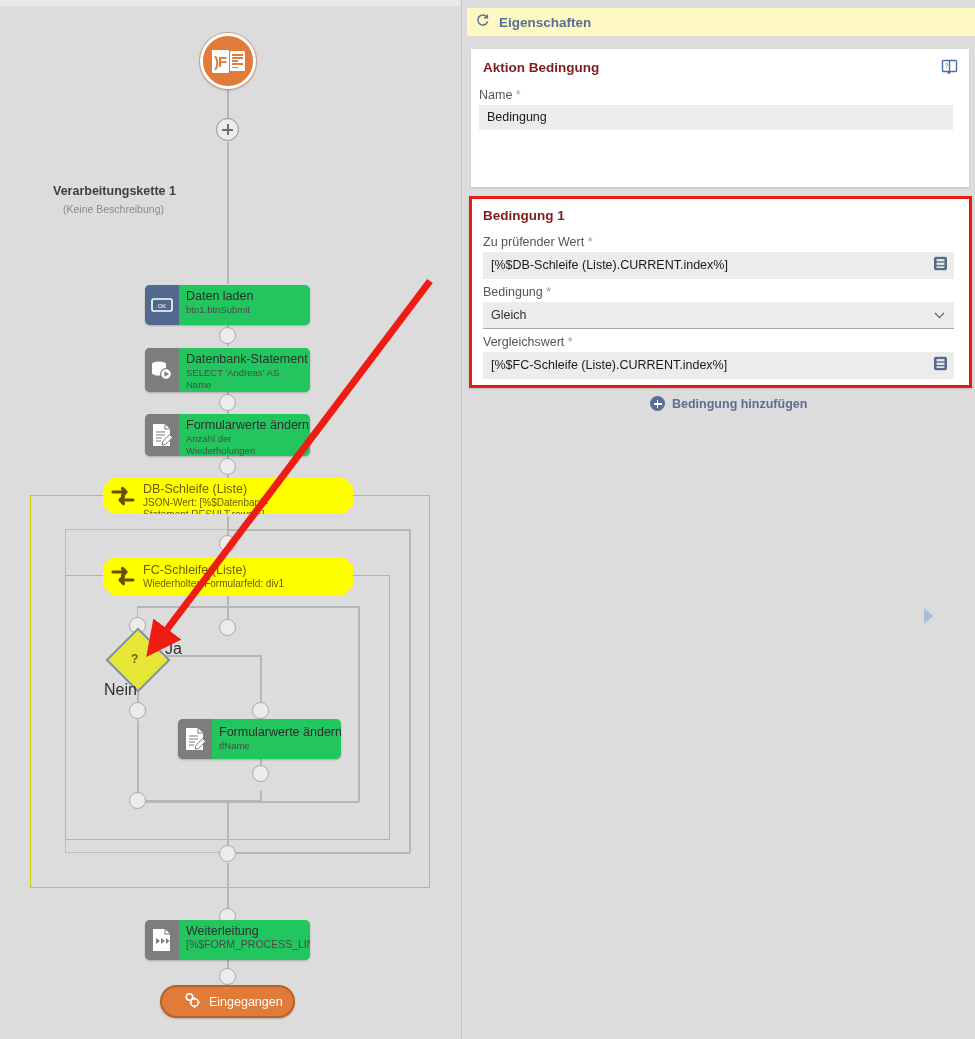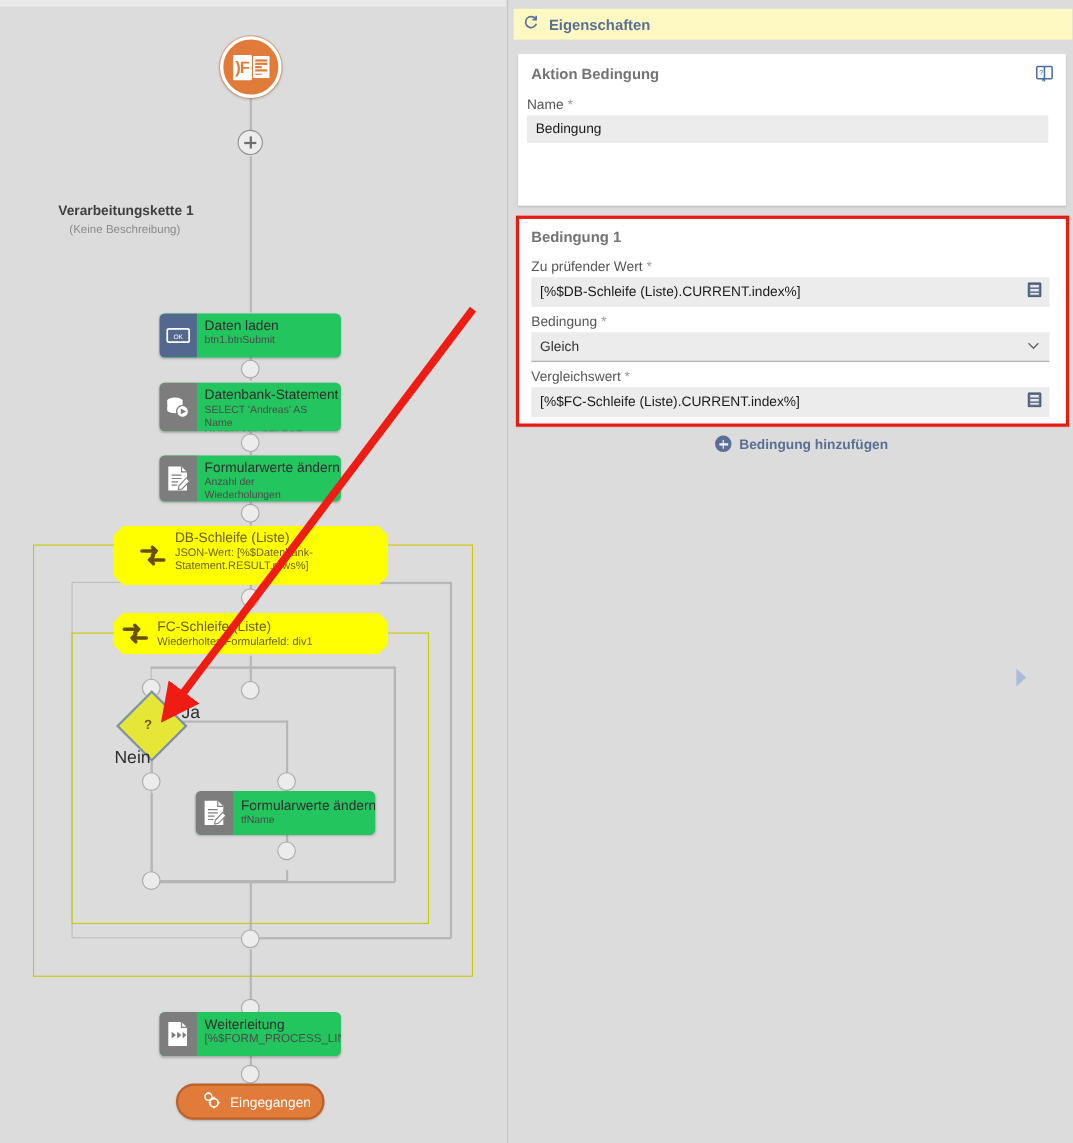--- a/index.html
+++ b/index.html
@@ -141,21 +141,21 @@
     background:#fef9c3;
     display:flex; align-items:center; gap:9px; padding-left:9px;
   }
   #panel-head .ttl { font-size:13.5px; font-weight:bold; color:#5a6f95; }
   .refresh-ico { color:#5a6f95; }
 
   .card {
     position:absolute; background:#fff;
     box-shadow:0 1px 2px rgba(0,0,0,.14);
   }
-  .card-title { font-size:13.5px; font-weight:bold; color:#737373; }
+  .card-title { font-size:13.5px; font-weight:bold; color:#7f1d1d; }
   .fld-label { font-size:12.5px; color:#555; margin-bottom:3px; }
   .req { color:#9a9a9a; }
   .fld {
     position:relative; background:#ececec; height:25px;
     display:flex; align-items:center; padding:0 8px;
     font-size:12.5px; color:#1a1a1a;
     border-bottom:1px solid #ececec;
   }
   .fld.tall { height:27px; }
   .fld-empty { background:#ececec; height:25px; }
@@ -313,21 +313,21 @@
           <path d="M18.5 11.5 l3 3 l-7 7 l-3.4 .6 l.6-3.4 Z" fill="#fff" stroke="#7d7d7d" stroke-width="1"></path>
         </svg>
       </div>
       <div class="body">
         <div class="t">Formularwerte ändern</div>
         <div class="s" style="white-space:pre-line;">Anzahl der Wiederholungen
 festlegen</div>
       </div>
     </div>
 
-    <div class="loop-node" style="left:103px; top:478px; width:250px; height:54px;padding-left:16px;">
+    <div class="loop-node" style="left:103px; top:478px; width:250px; height:36px;">
       <div class="ico">
         <svg width="26" height="24" viewBox="0 0 26 24">
           <path d="M3 8 h13 l-3.5-3.5 M16 8 l-3.5 3.5" fill="none" stroke="#6b4f00" stroke-width="3.2" stroke-linecap="round" stroke-linejoin="round"></path>
           <path d="M23 16 h-13 l3.5-3.5 M10 16 l3.5 3.5" fill="none" stroke="#6b4f00" stroke-width="3.2" stroke-linecap="round" stroke-linejoin="round"></path>
         </svg>
       </div>
       <div class="body">
         <div class="t">DB-Schleife (Liste)</div>
         <div class="s">JSON-Wert: [%$Datenbank-Statement.RESULT.rows%]</div>
       </div>

